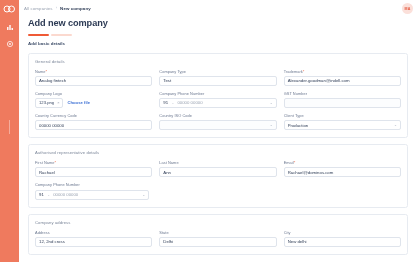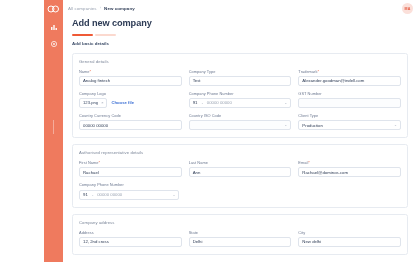--- a/index.html
+++ b/index.html
@@ -2,21 +2,21 @@
 <html><head>
 <meta charset="utf-8">
 <style>
   * { box-sizing: border-box; margin: 0; padding: 0; }
   html, body {
     width: 418px; height: 262px;
     overflow: hidden;
     font-family: "Liberation Sans", sans-serif;
     background: #ffffff;
   }
-  .app { display: flex; width: 418px; height: 262px; position: relative; padding-left: 44px; }
+  .app { display: flex; width: 418px; height: 262px; position: relative; }
 
   
   .sidebar {
     width: 19px; height: 262px;
     background: #ef7a5e;
     display: flex; flex-direction: column;
     align-items: center;
     padding-top: 4px;
     flex: 0 0 19px;
     position: relative;

